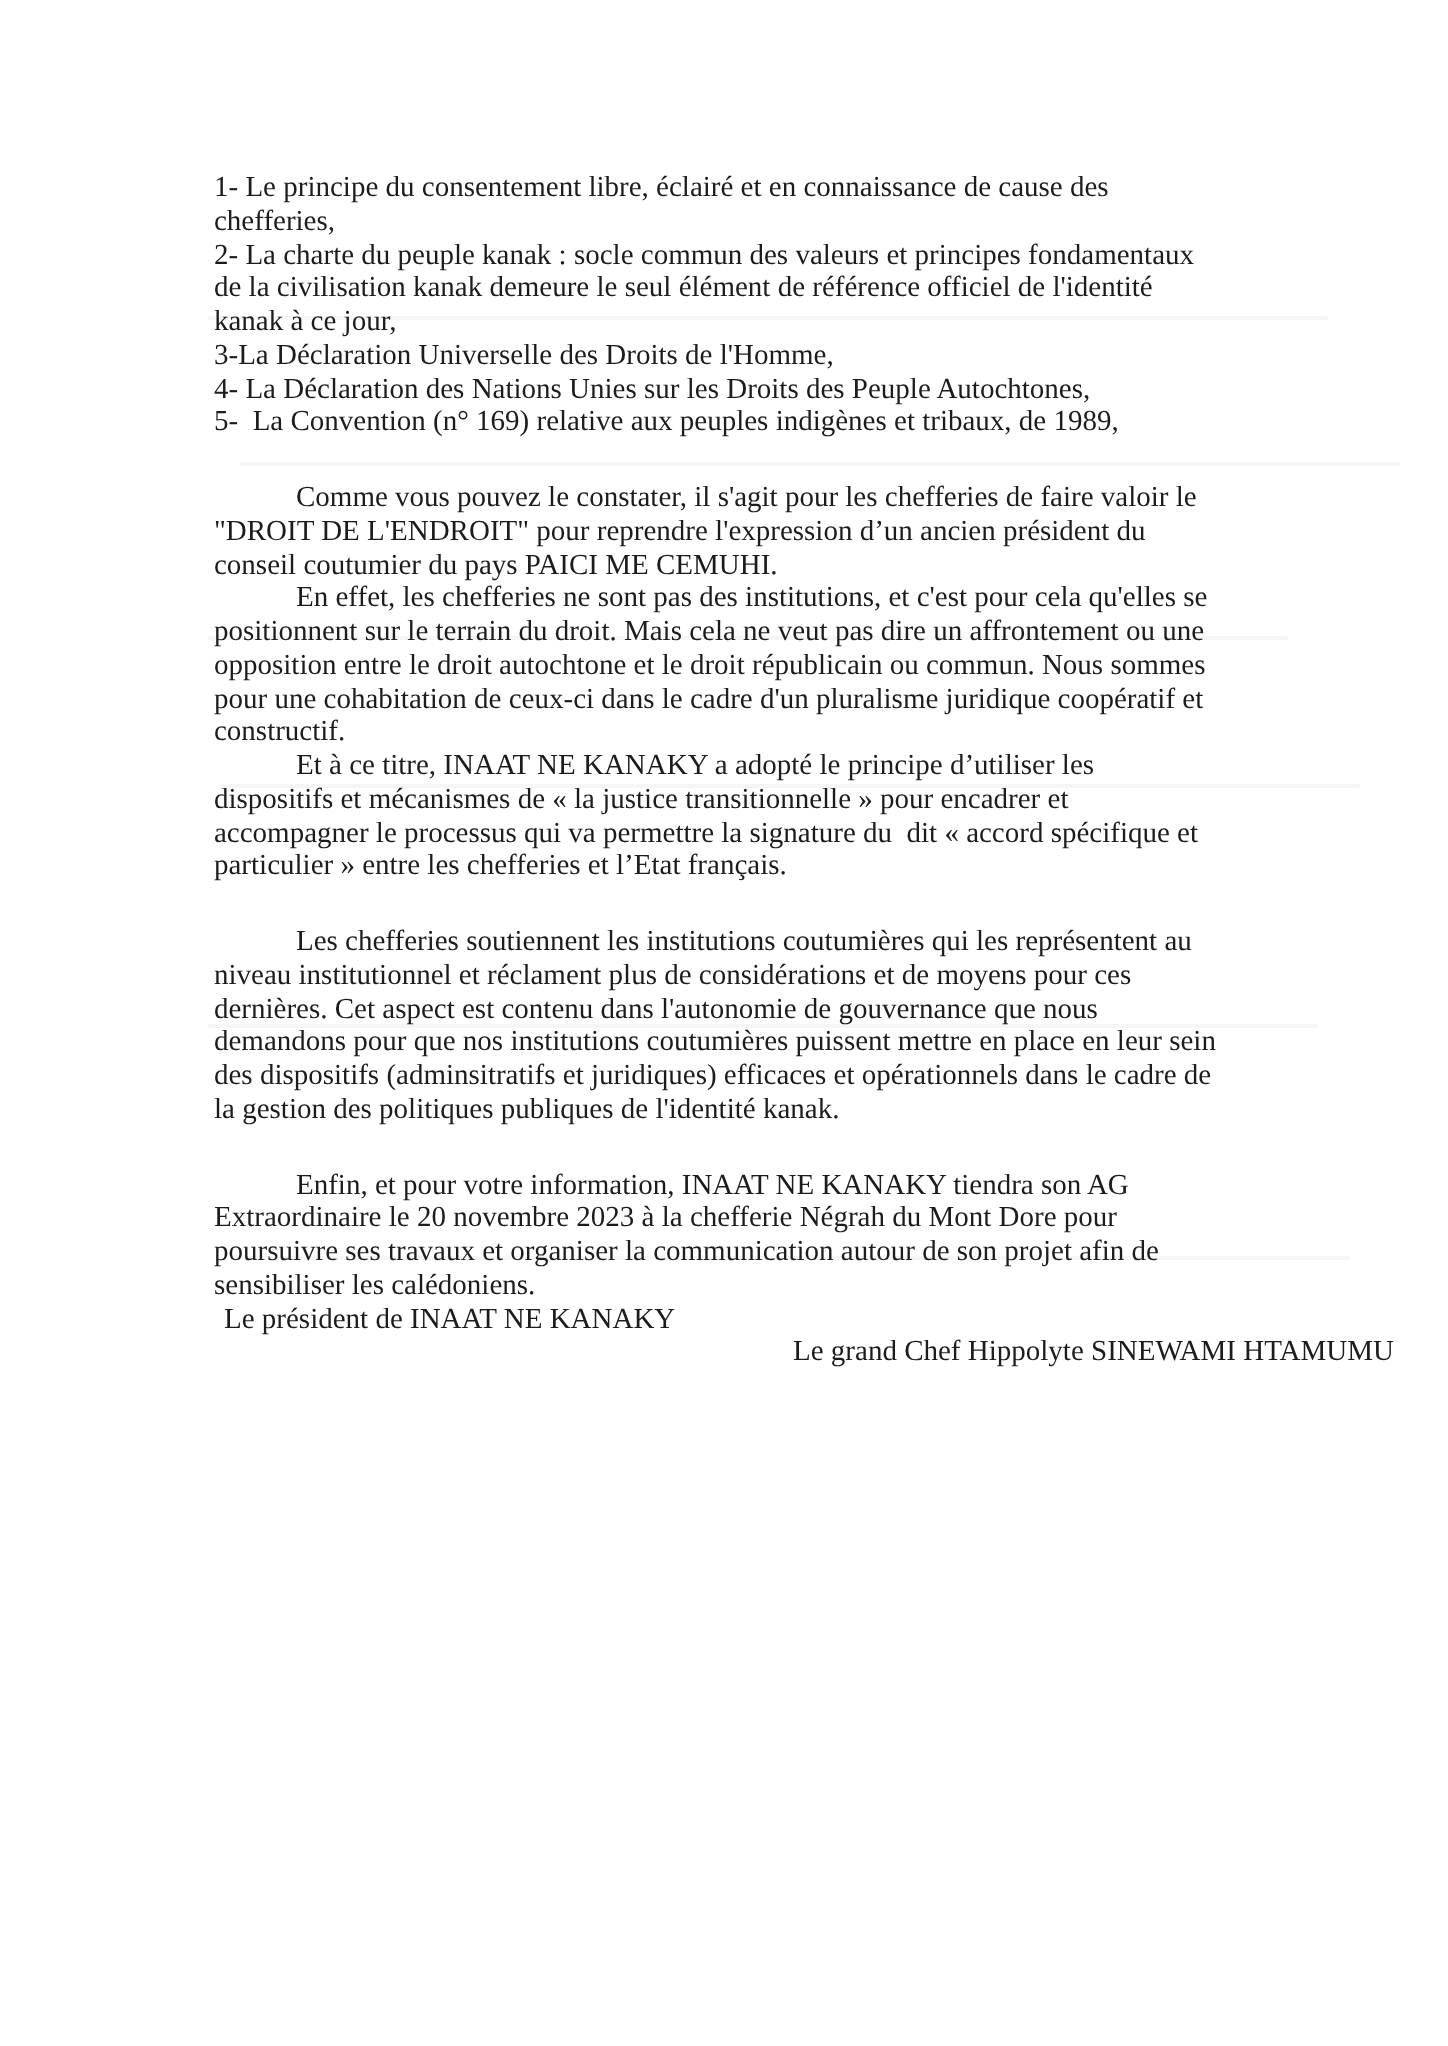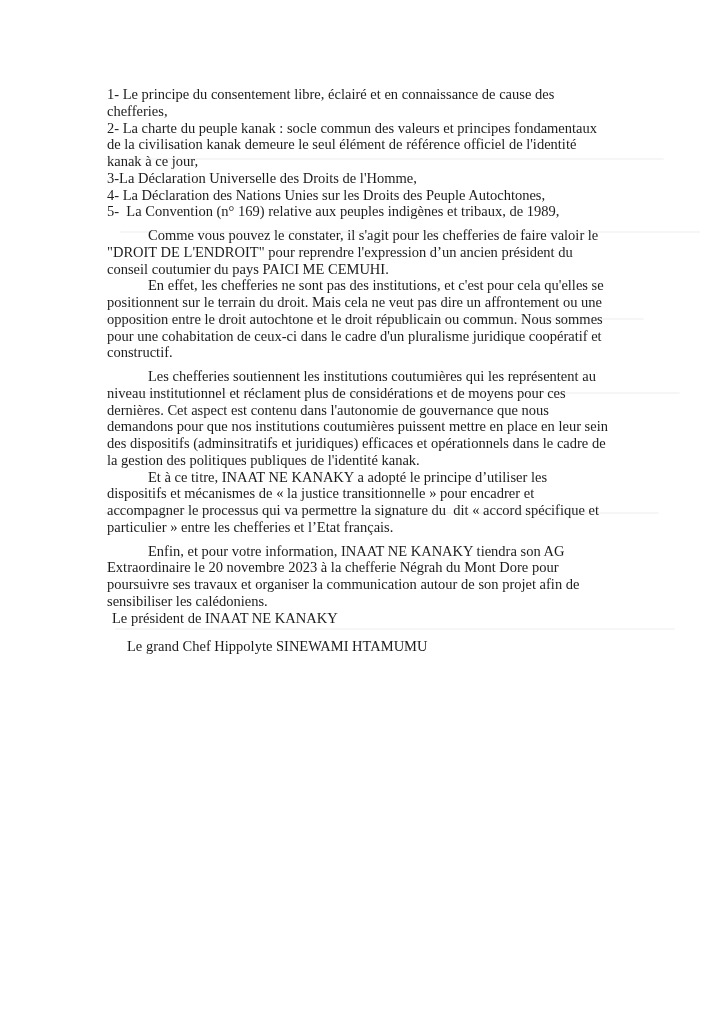--- a/index.html
+++ b/index.html
@@ -18,31 +18,32 @@
     position: absolute;
     left: 107px;
     top: 86px;
     width: 590px;
   }
   p.block {
     margin: 0;
     white-space: pre;   
   }
   p.indent { text-indent: 41px; }
-  p.gap    { margin-top: 7px; }
+  p.gap    { margin-top: 21px; }
   .sig-title {
     font-weight: normal;
     padding-left: 5px;
     white-space: pre;
     margin: 0;
   }
   .sig-name {
     padding-left: 8px;
     white-space: pre;
-    margin: 12px;
+    margin: 0;
+    text-align: right;
   }
   .signature-svg {
     position: absolute;
     left: 116px;
     top: 862px;
   }
   .page-number {
     position: absolute;
     left: 0;
     right: 0;
@@ -82,31 +83,31 @@
 conseil coutumier du pays PAICI ME CEMUHI.</p>
 
 
     <p class="block indent">En effet, les chefferies ne sont pas des institutions, et c'est pour cela qu'elles se
 positionnent sur le terrain du droit. Mais cela ne veut pas dire un affrontement ou une
 opposition entre le droit autochtone et le droit républicain ou commun. Nous sommes
 pour une cohabitation de ceux-ci dans le cadre d'un pluralisme juridique coopératif et
 constructif.</p>
 
 
+    <p class="block indent">Et à ce titre, INAAT NE KANAKY a adopté le principe d’utiliser les
+dispositifs et mécanismes de « la justice transitionnelle » pour encadrer et
+accompagner le processus qui va permettre la signature du  dit « accord spécifique et
+particulier » entre les chefferies et l’Etat français.</p>
+
     <p class="block indent gap">Les chefferies soutiennent les institutions coutumières qui les représentent au
 niveau institutionnel et réclament plus de considérations et de moyens pour ces
 dernières. Cet aspect est contenu dans l'autonomie de gouvernance que nous
 demandons pour que nos institutions coutumières puissent mettre en place en leur sein
 des dispositifs (adminsitratifs et juridiques) efficaces et opérationnels dans le cadre de
 la gestion des politiques publiques de l'identité kanak.</p>
-
-    <p class="block indent">Et à ce titre, INAAT NE KANAKY a adopté le principe d’utiliser les
-dispositifs et mécanismes de « la justice transitionnelle » pour encadrer et
-accompagner le processus qui va permettre la signature du  dit « accord spécifique et
-particulier » entre les chefferies et l’Etat français.</p>
 
 
     <p class="block indent gap">Enfin, et pour votre information, INAAT NE KANAKY tiendra son AG
 Extraordinaire le 20 novembre 2023 à la chefferie Négrah du Mont Dore pour
 poursuivre ses travaux et organiser la communication autour de son projet afin de
 sensibiliser les calédoniens.</p>
 
 
     <p class="sig-title">Le président de INAAT NE KANAKY</p>
 

